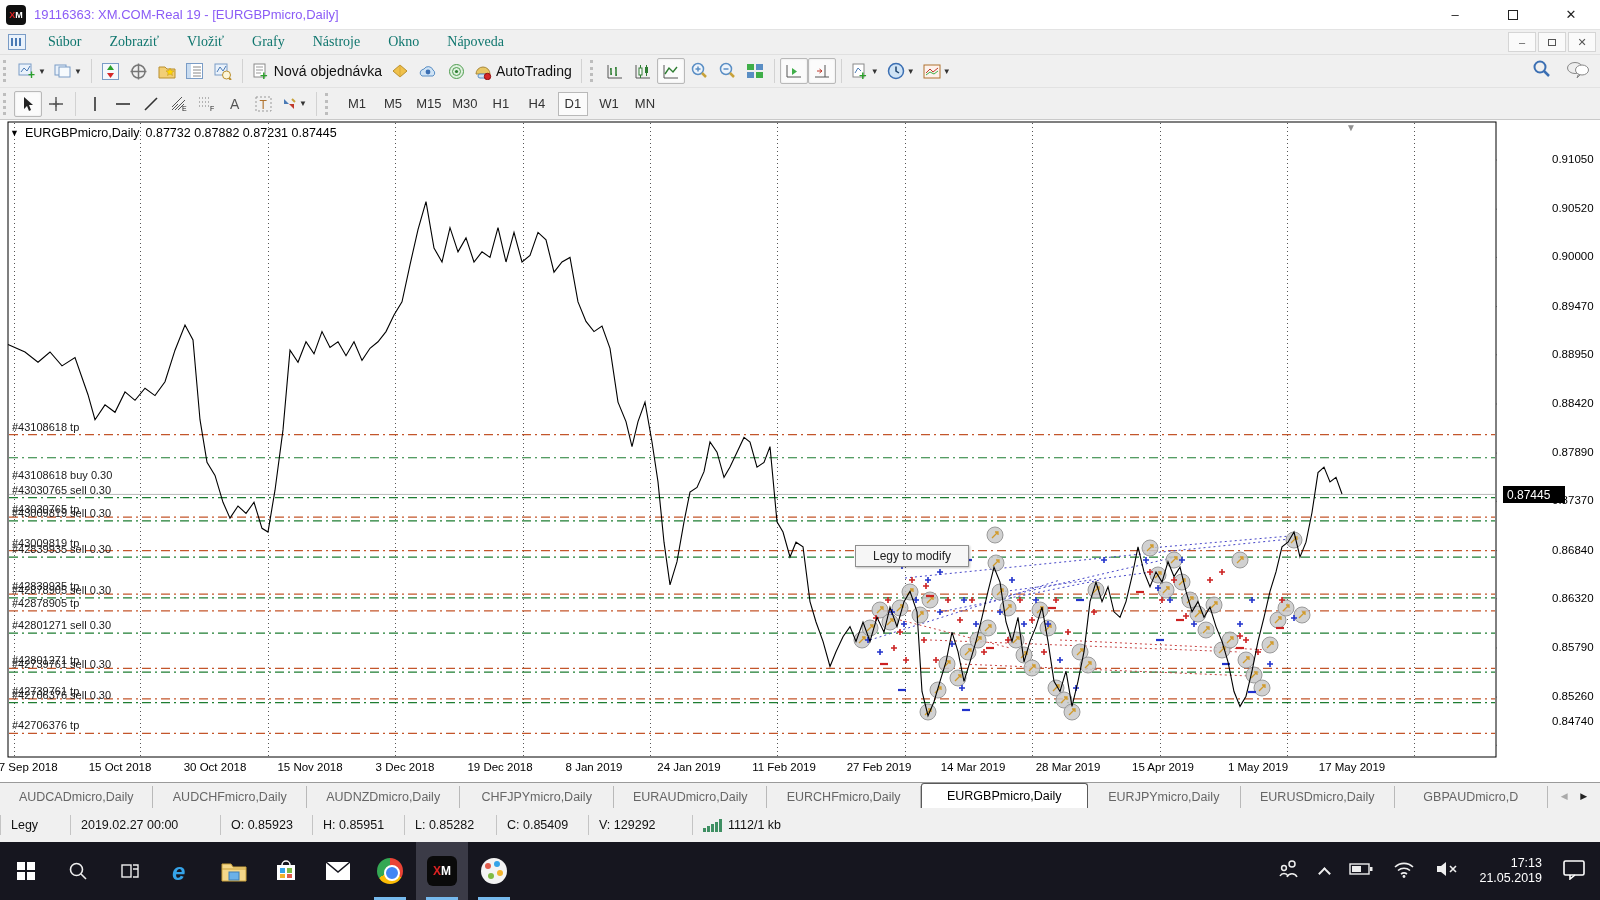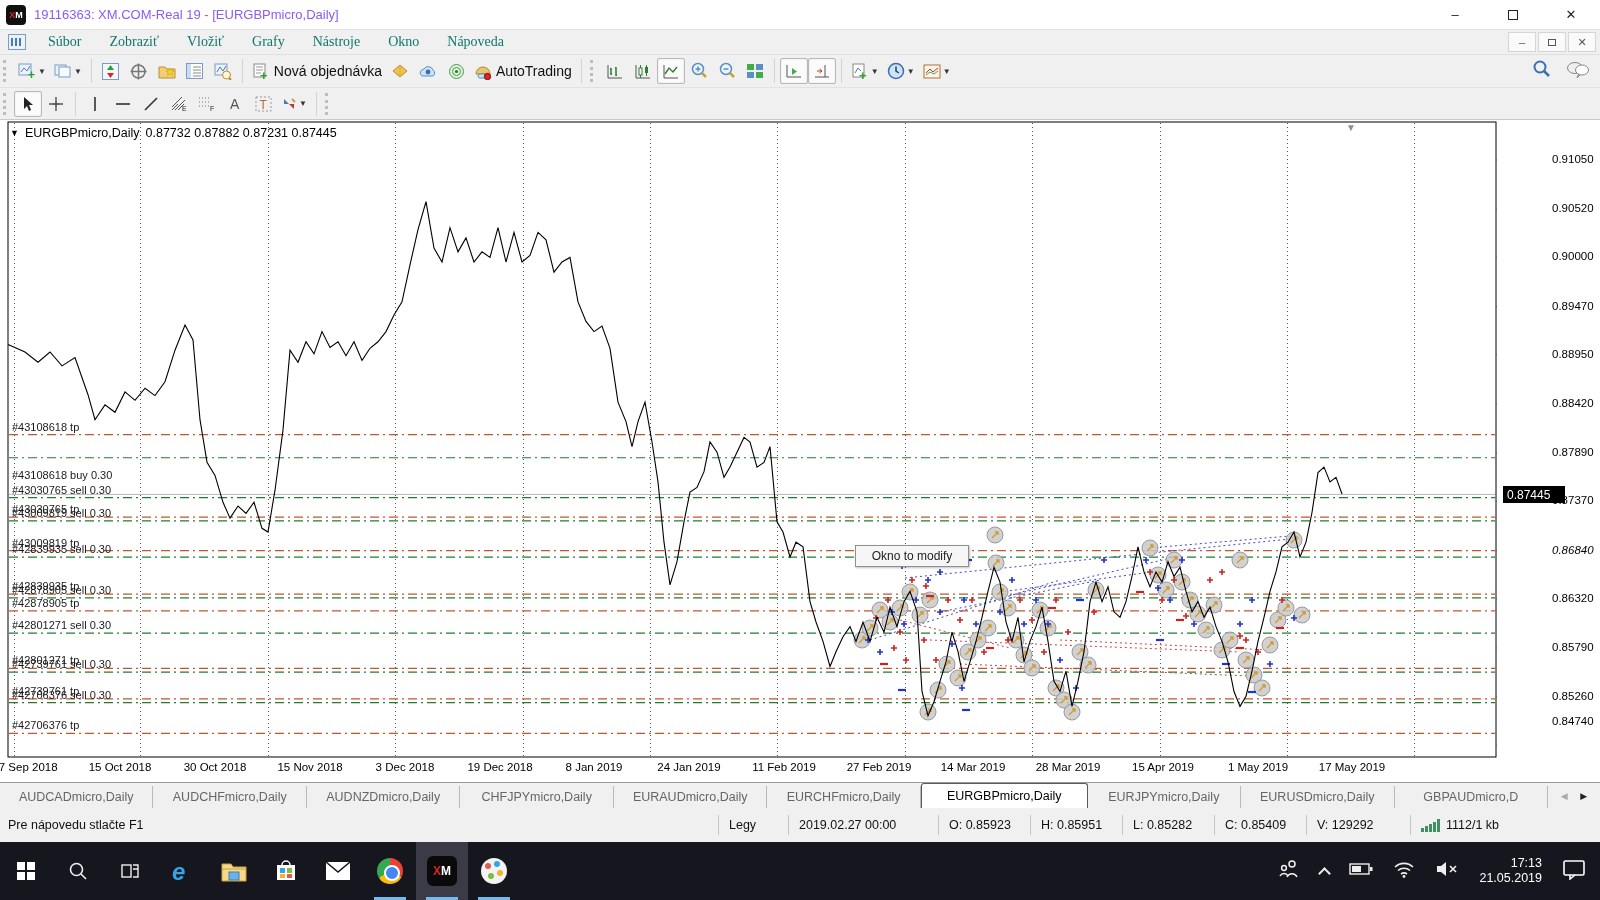--- a/index.html
+++ b/index.html
@@ -355,20 +355,31 @@
     <span class="tb">
       <svg width="16" height="16">
           <path d="M3 3 8 8 3 8z" fill="#4a7ab5"></path>
           <path d="M13 13 8 8 13 8z" fill="#c0392b"></path>
           <path d="M11 3 l3 3" stroke="#c8a23a" stroke-width="2"></path>
         </svg>
       <span class="caret">▼</span>
       </span>
     <span class="tbsep"></span>
     <span class="grip"></span>
+    <div id="tf-items" style="display:flex;gap:6px;margin-left:6px;">
+        <span class="tf-btn">M1</span>
+        <span class="tf-btn">M5</span>
+        <span class="tf-btn">M15</span>
+        <span class="tf-btn">M30</span>
+        <span class="tf-btn">H1</span>
+        <span class="tf-btn">H4</span>
+        <span class="tf-btn active">D1</span>
+        <span class="tf-btn">W1</span>
+        <span class="tf-btn">MN</span>
+      </div>
   </div>
 
   <div class="chart-region">
     <svg id="chart-svg" width="1497" height="662" viewBox="0 0 1497 662">
         <rect x="8" y="2" width="1488" height="635" fill="#fff" stroke="#000" stroke-width="1"></rect>
         <line x1="14" y1="3" x2="14" y2="636" stroke="#555555" stroke-width="1" stroke-dasharray="1,3" shape-rendering="crispEdges"></line>
         <line x1="140" y1="3" x2="140" y2="636" stroke="#555555" stroke-width="1" stroke-dasharray="1,3" shape-rendering="crispEdges"></line>
         <line x1="268" y1="3" x2="268" y2="636" stroke="#555555" stroke-width="1" stroke-dasharray="1,3" shape-rendering="crispEdges"></line>
         <line x1="395" y1="3" x2="395" y2="636" stroke="#555555" stroke-width="1" stroke-dasharray="1,3" shape-rendering="crispEdges"></line>
         <line x1="523" y1="3" x2="523" y2="636" stroke="#555555" stroke-width="1" stroke-dasharray="1,3" shape-rendering="crispEdges"></line>
@@ -722,21 +733,21 @@
       </div>
     <div id="price-axis">
         <div class="price-tick" style="top: 33px;">0.91050</div>
         <div class="price-tick" style="top: 82.1651px;">0.90520</div>
         <div class="price-tick" style="top: 130.403px;">0.90000</div>
         <div class="price-tick" style="top: 179.568px;">0.89470</div>
         <div class="price-tick" style="top: 227.805px;">0.88950</div>
         <div class="price-tick" style="top: 276.97px;">0.88420</div>
         <div class="price-tick" style="top: 326.135px;">0.87890</div>
         <div class="price-tick" style="top: 374.373px;">0.87370</div>
-        <div class="price-tick" style="top: 423.538px; font-style: italic;">0.86840</div>
+        <div class="price-tick" style="top: 423.538px;">0.86840</div>
         <div class="price-tick" style="top: 471.776px;">0.86320</div>
         <div class="price-tick" style="top: 520.941px;">0.85790</div>
         <div class="price-tick" style="top: 570.106px;">0.85260</div>
         <div class="price-tick" style="top: 595px;">0.84740</div>
       </div>
     <div class="price-box" style="top: 366.416px;">0.87445</div>
     <div id="date-axis">
         <div class="date-tick" style="left: 25px;">27 Sep 2018</div>
         <div class="date-tick" style="left: 120px;">15 Oct 2018</div>
         <div class="date-tick" style="left: 215px;">30 Oct 2018</div>
@@ -746,21 +757,21 @@
         <div class="date-tick" style="left: 594px;">8 Jan 2019</div>
         <div class="date-tick" style="left: 689px;">24 Jan 2019</div>
         <div class="date-tick" style="left: 784px;">11 Feb 2019</div>
         <div class="date-tick" style="left: 879px;">27 Feb 2019</div>
         <div class="date-tick" style="left: 973px;">14 Mar 2019</div>
         <div class="date-tick" style="left: 1068px;">28 Mar 2019</div>
         <div class="date-tick" style="left: 1163px;">15 Apr 2019</div>
         <div class="date-tick" style="left: 1258px;">1 May 2019</div>
         <div class="date-tick" style="left: 1352px;">17 May 2019</div>
       </div>
-    <div class="tooltip">Okno to modify</div>
+    <div class="tooltip">Legy to modify</div>
     <span class="end-marker">▼</span>
   </div>
 
   <div class="tabsbar">
     <div id="tabs">
         <div class="tab">AUDCADmicro,Daily</div>
         <div class="tab">AUDCHFmicro,Daily</div>
         <div class="tab">AUDNZDmicro,Daily</div>
         <div class="tab">CHFJPYmicro,Daily</div>
         <div class="tab">EURAUDmicro,Daily</div>
@@ -770,21 +781,20 @@
         <div class="tab">EURUSDmicro,Daily</div>
         <div class="tab">GBPAUDmicro,D</div>
       </div>
     <div class="tab-arrows">
       <span class="dis">◀</span>
       <span class="en">▶</span>
     </div>
   </div>
 
   <div class="statusbar">
-    <div class="sb-cell sb-help">Pre nápovedu stlačte F1</div>
     <div class="sb-cell" style="width:70px">Legy</div>
     <div class="sb-cell" style="width:150px">2019.02.27 00:00</div>
     <div class="sb-cell" style="width:92px">O: 0.85923</div>
     <div class="sb-cell" style="width:92px">H: 0.85951</div>
     <div class="sb-cell" style="width:92px">L: 0.85282</div>
     <div class="sb-cell" style="width:92px">C: 0.85409</div>
     <div class="sb-cell" style="width:104px">V: 129292</div>
     <div class="sb-cell sb-conn" style="width:190px">
       <span class="conn-bars">
           <i style="height:4px"></i>

